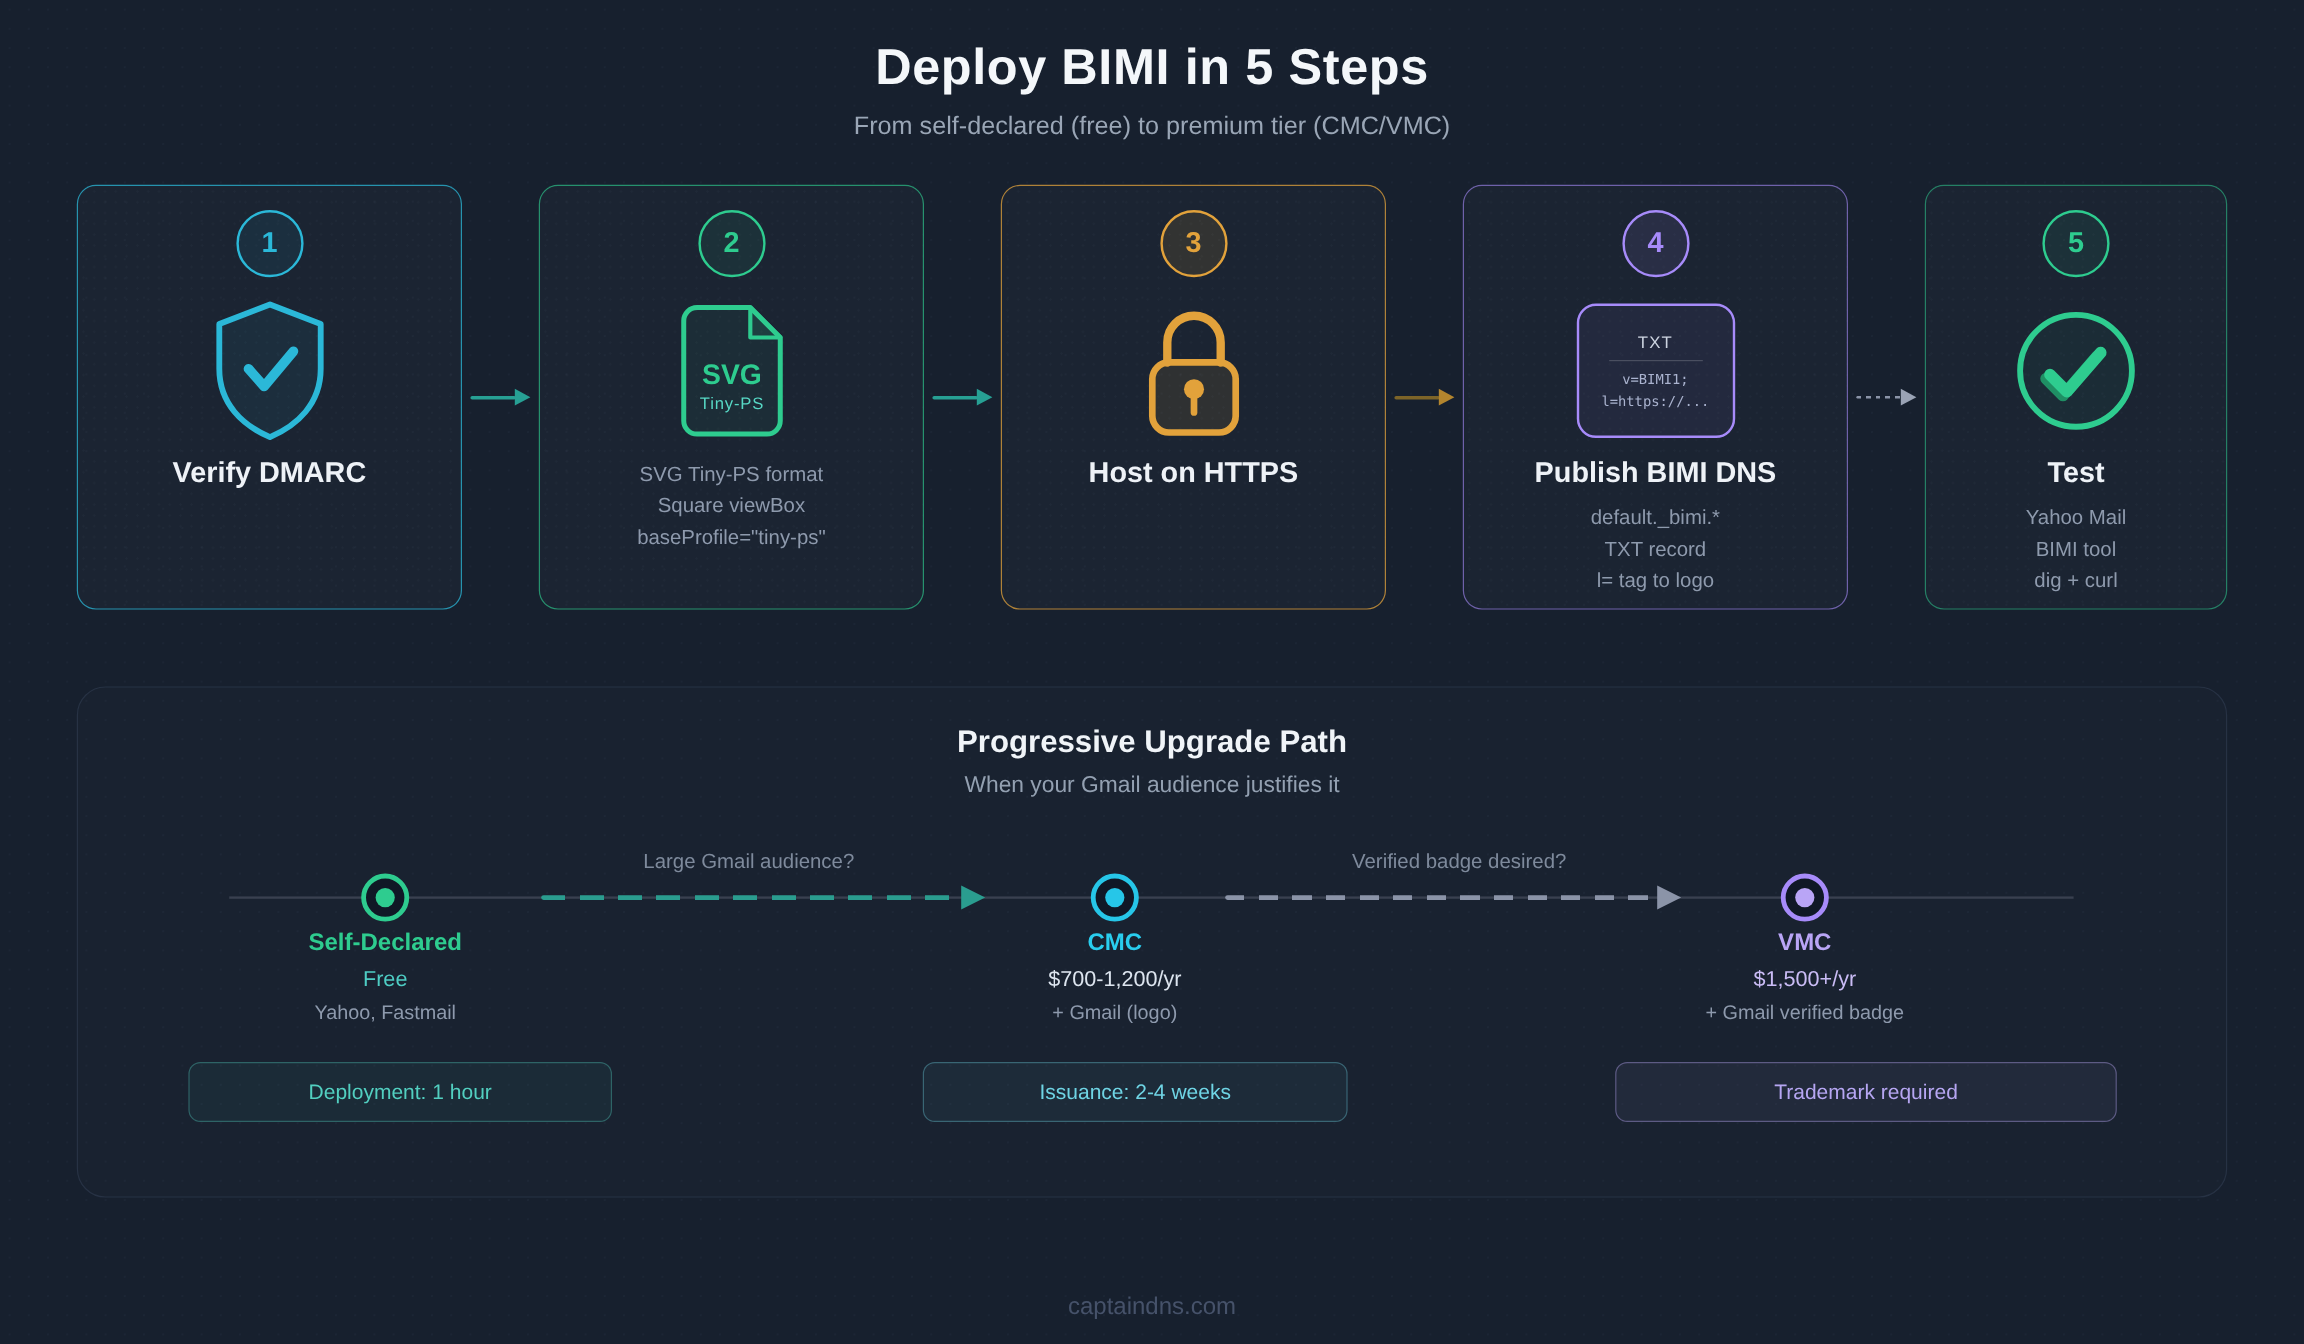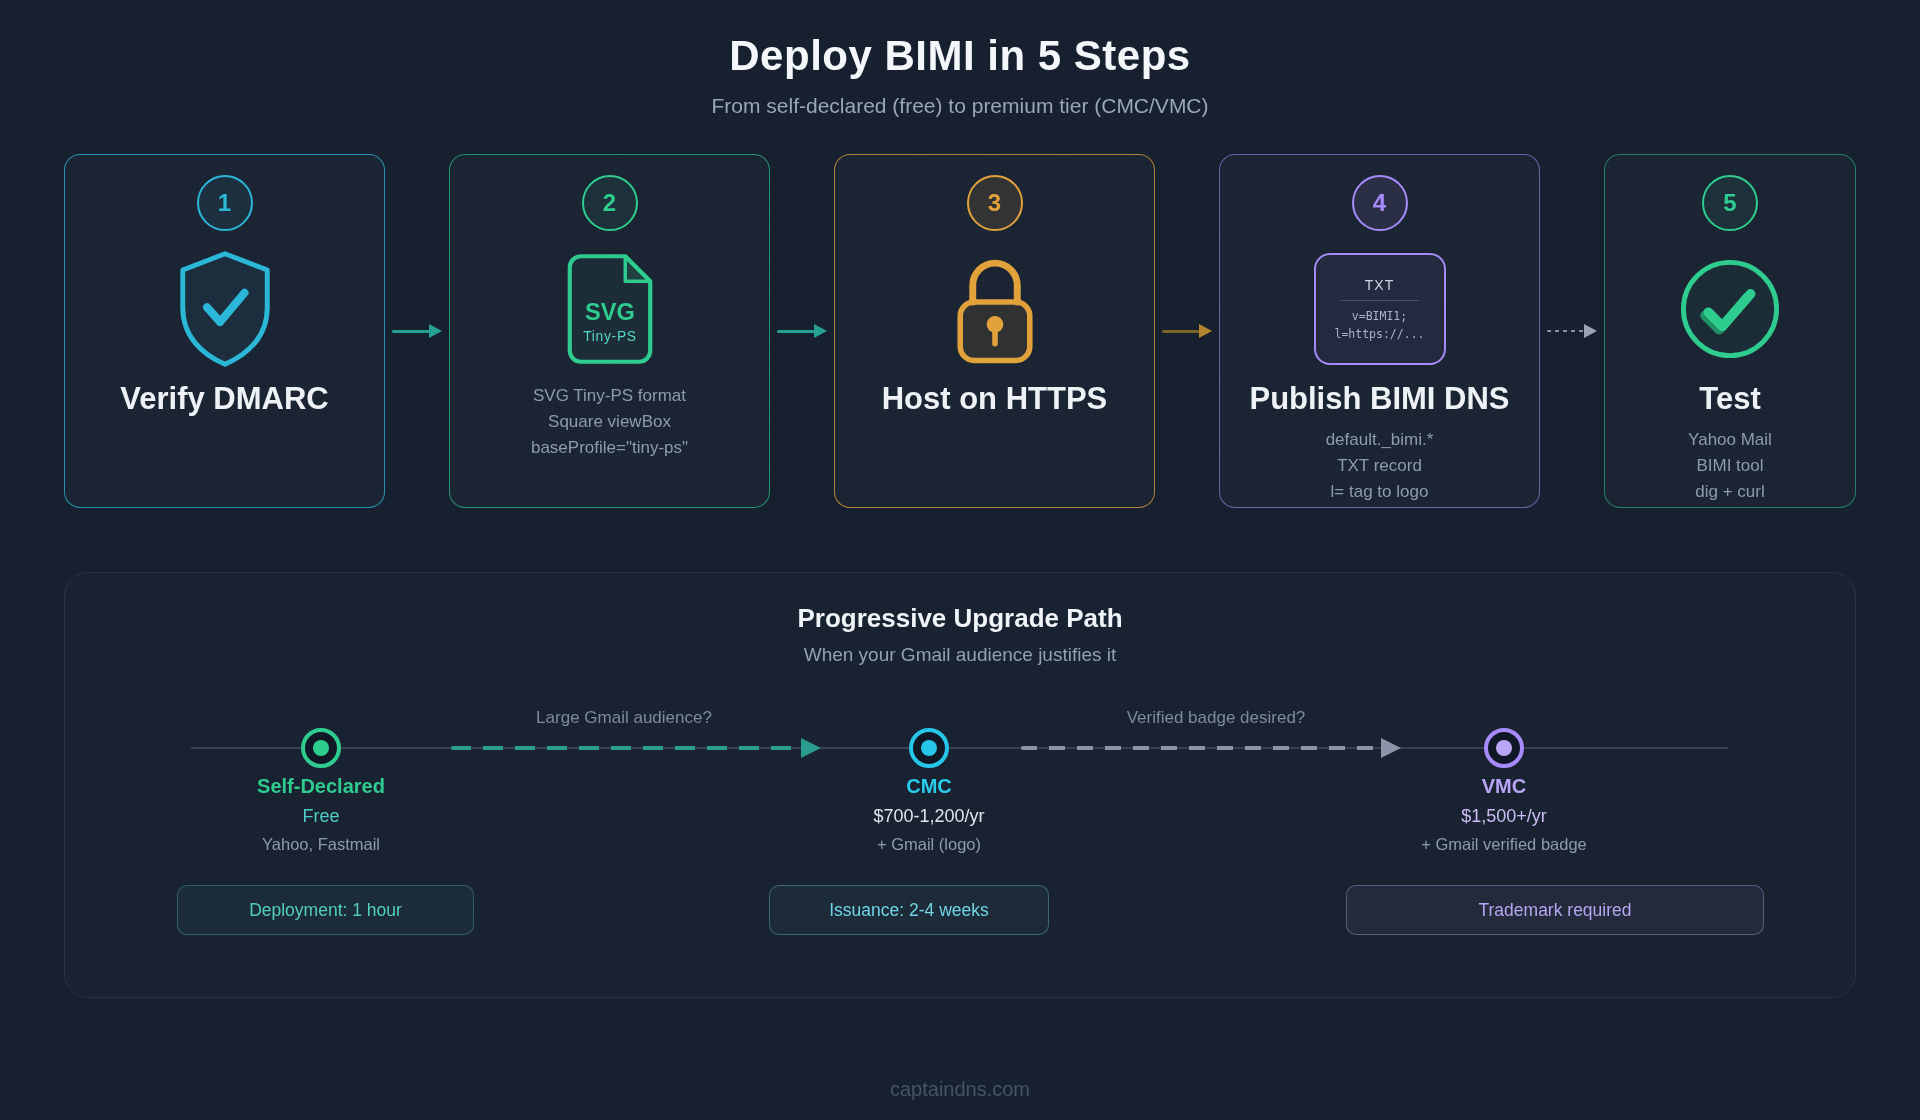--- a/index.html
+++ b/index.html
@@ -55,21 +55,21 @@
   .c1 .num{ border:2.5px solid #2bb8d8; color:#2bb8d8; background:rgba(43,184,216,0.08); }
   .c2 .num{ border:2.5px solid #2ecc8f; color:#2ecc8f; background:rgba(46,204,143,0.08); }
   .c3 .num{ border:2.5px solid #e2a23b; color:#e2a23b; background:rgba(226,162,59,0.12); }
   .c4 .num{ border:2.5px solid #a78bfa; color:#a78bfa; background:rgba(167,139,250,0.1); }
   .c5 .num{ border:2.5px solid #2ecc8f; color:#2ecc8f; background:rgba(46,204,143,0.08); }
 
   .icon-area{
     height:128px;
     display:flex; align-items:center; justify-content:center;
   }
-  .card h3{ font-size:31px; font-weight:bold; color:#eef2f7; margin-top:8px; }
+  .card h3{ font-size:24px; font-weight:bold; color:#eef2f7; margin-top:8px; }
   .card .lines{ margin-top:10px; font-size:17px; line-height:26px; color:#8e9aad; }
 
   
   .txt-box{
     width:132px; height:112px;
     border:2px solid #a78bfa; border-radius:16px;
     background:rgba(167,139,250,0.06);
     display:flex; flex-direction:column; align-items:center; justify-content:center;
     gap:4px;
   }
@@ -128,22 +128,22 @@
   .tier .t-name{ font-size:20px; font-weight:bold; }
   .tier.t1 .t-name{ color:#2ecc8f; } .tier.t2 .t-name{ color:#29cdee; } .tier.t3 .t-name{ color:#b9a5f6; }
   .tier .t-price{ font-size:18px; margin-top:8px; }
   .tier.t1 .t-price{ color:#4ecdc4; } .tier.t2 .t-price{ color:#dde5ef; } .tier.t3 .t-price{ color:#cabcf5; }
   .tier .t-note{ font-size:16.5px; color:#8e9aad; margin-top:8px; }
 
   .pill{
     position:absolute; top:312px; height:50px; border-radius:10px;
     display:flex; align-items:center; justify-content:center; font-size:17.5px;
   }
-  .pill.p1{ left:112px; width:297px; color:#52cfc0; border:1px solid rgba(82,207,192,0.35); background:rgba(82,207,192,0.05); }
-  .pill.p2{ left:704px; width:280px; color:#6fd4e4; border:1px solid rgba(111,212,228,0.35); background:rgba(111,212,228,0.05); }
+  .pill.p1{ left:92px; width:353px; color:#52cfc0; border:1px solid rgba(82,207,192,0.35); background:rgba(82,207,192,0.05); }
+  .pill.p2{ left:704px; width:354px; color:#6fd4e4; border:1px solid rgba(111,212,228,0.35); background:rgba(111,212,228,0.05); }
   .pill.p3{ left:1281px; width:418px; color:#b6a6f2; border:1px solid rgba(182,166,242,0.4); background:rgba(182,166,242,0.06); }
 
   
   .footer{ position:absolute; left:0; top:1078px; width:100%; text-align:center; font-size:20px; color:#46526a; }
 </style>
 </head>
 <body>
 
 <div class="canvas">
 

